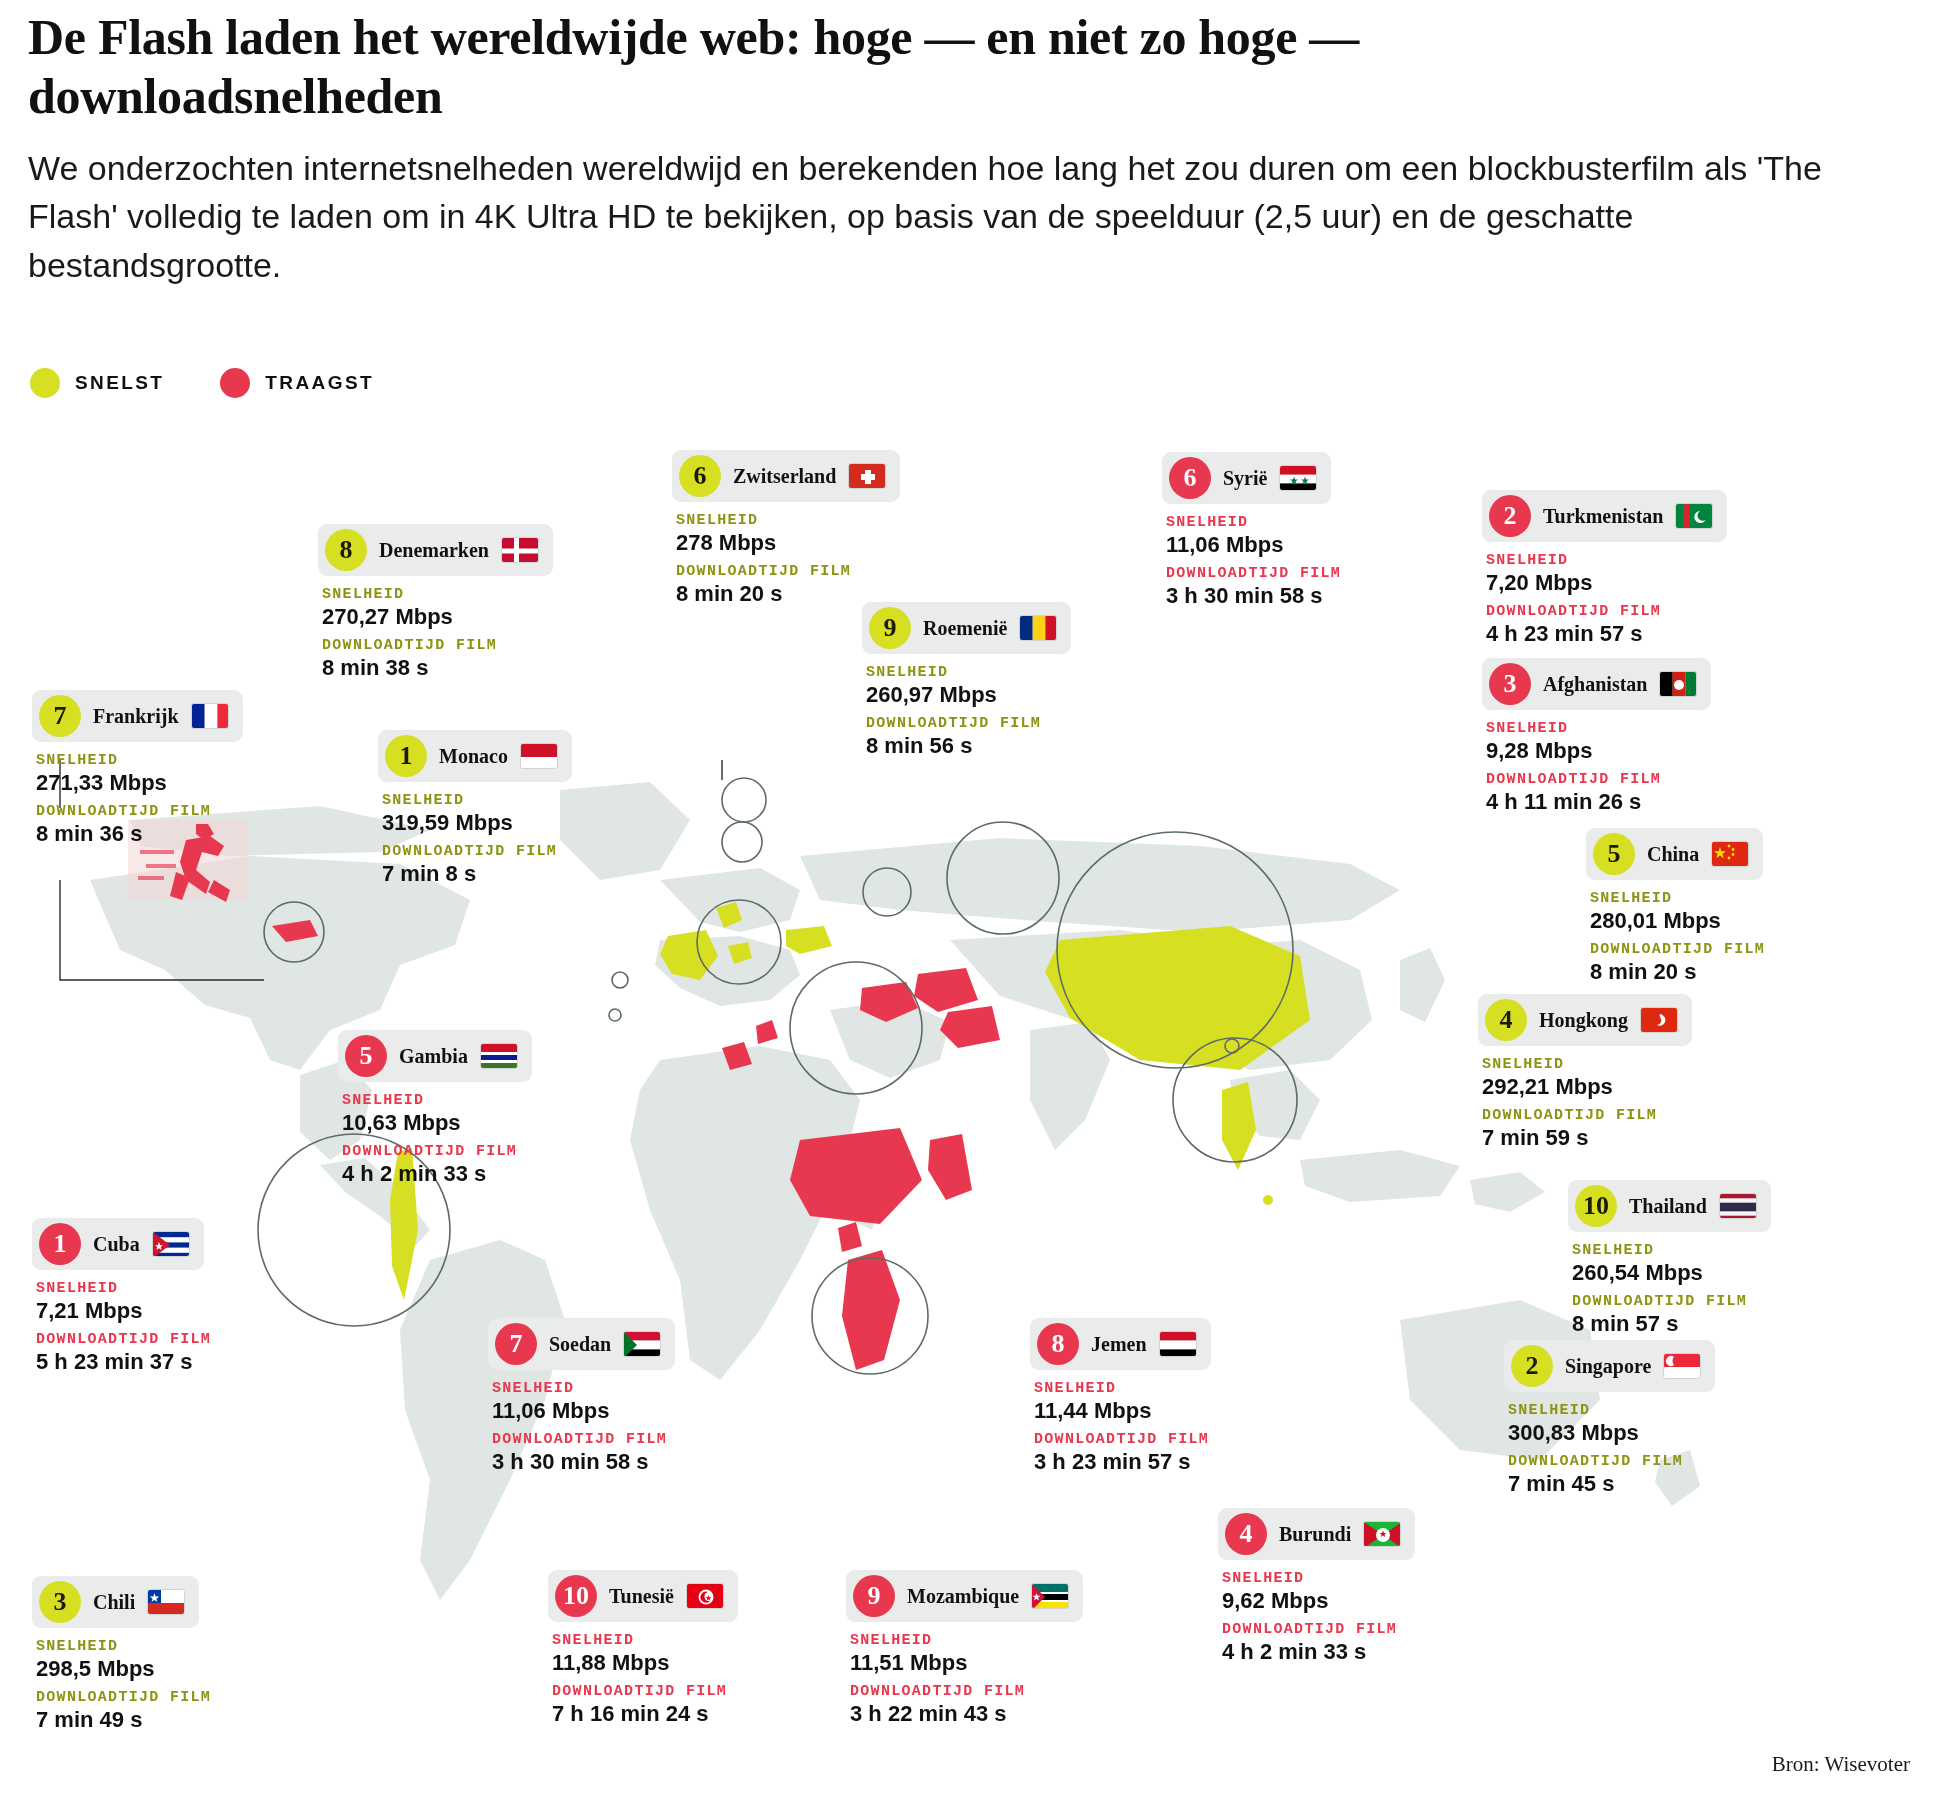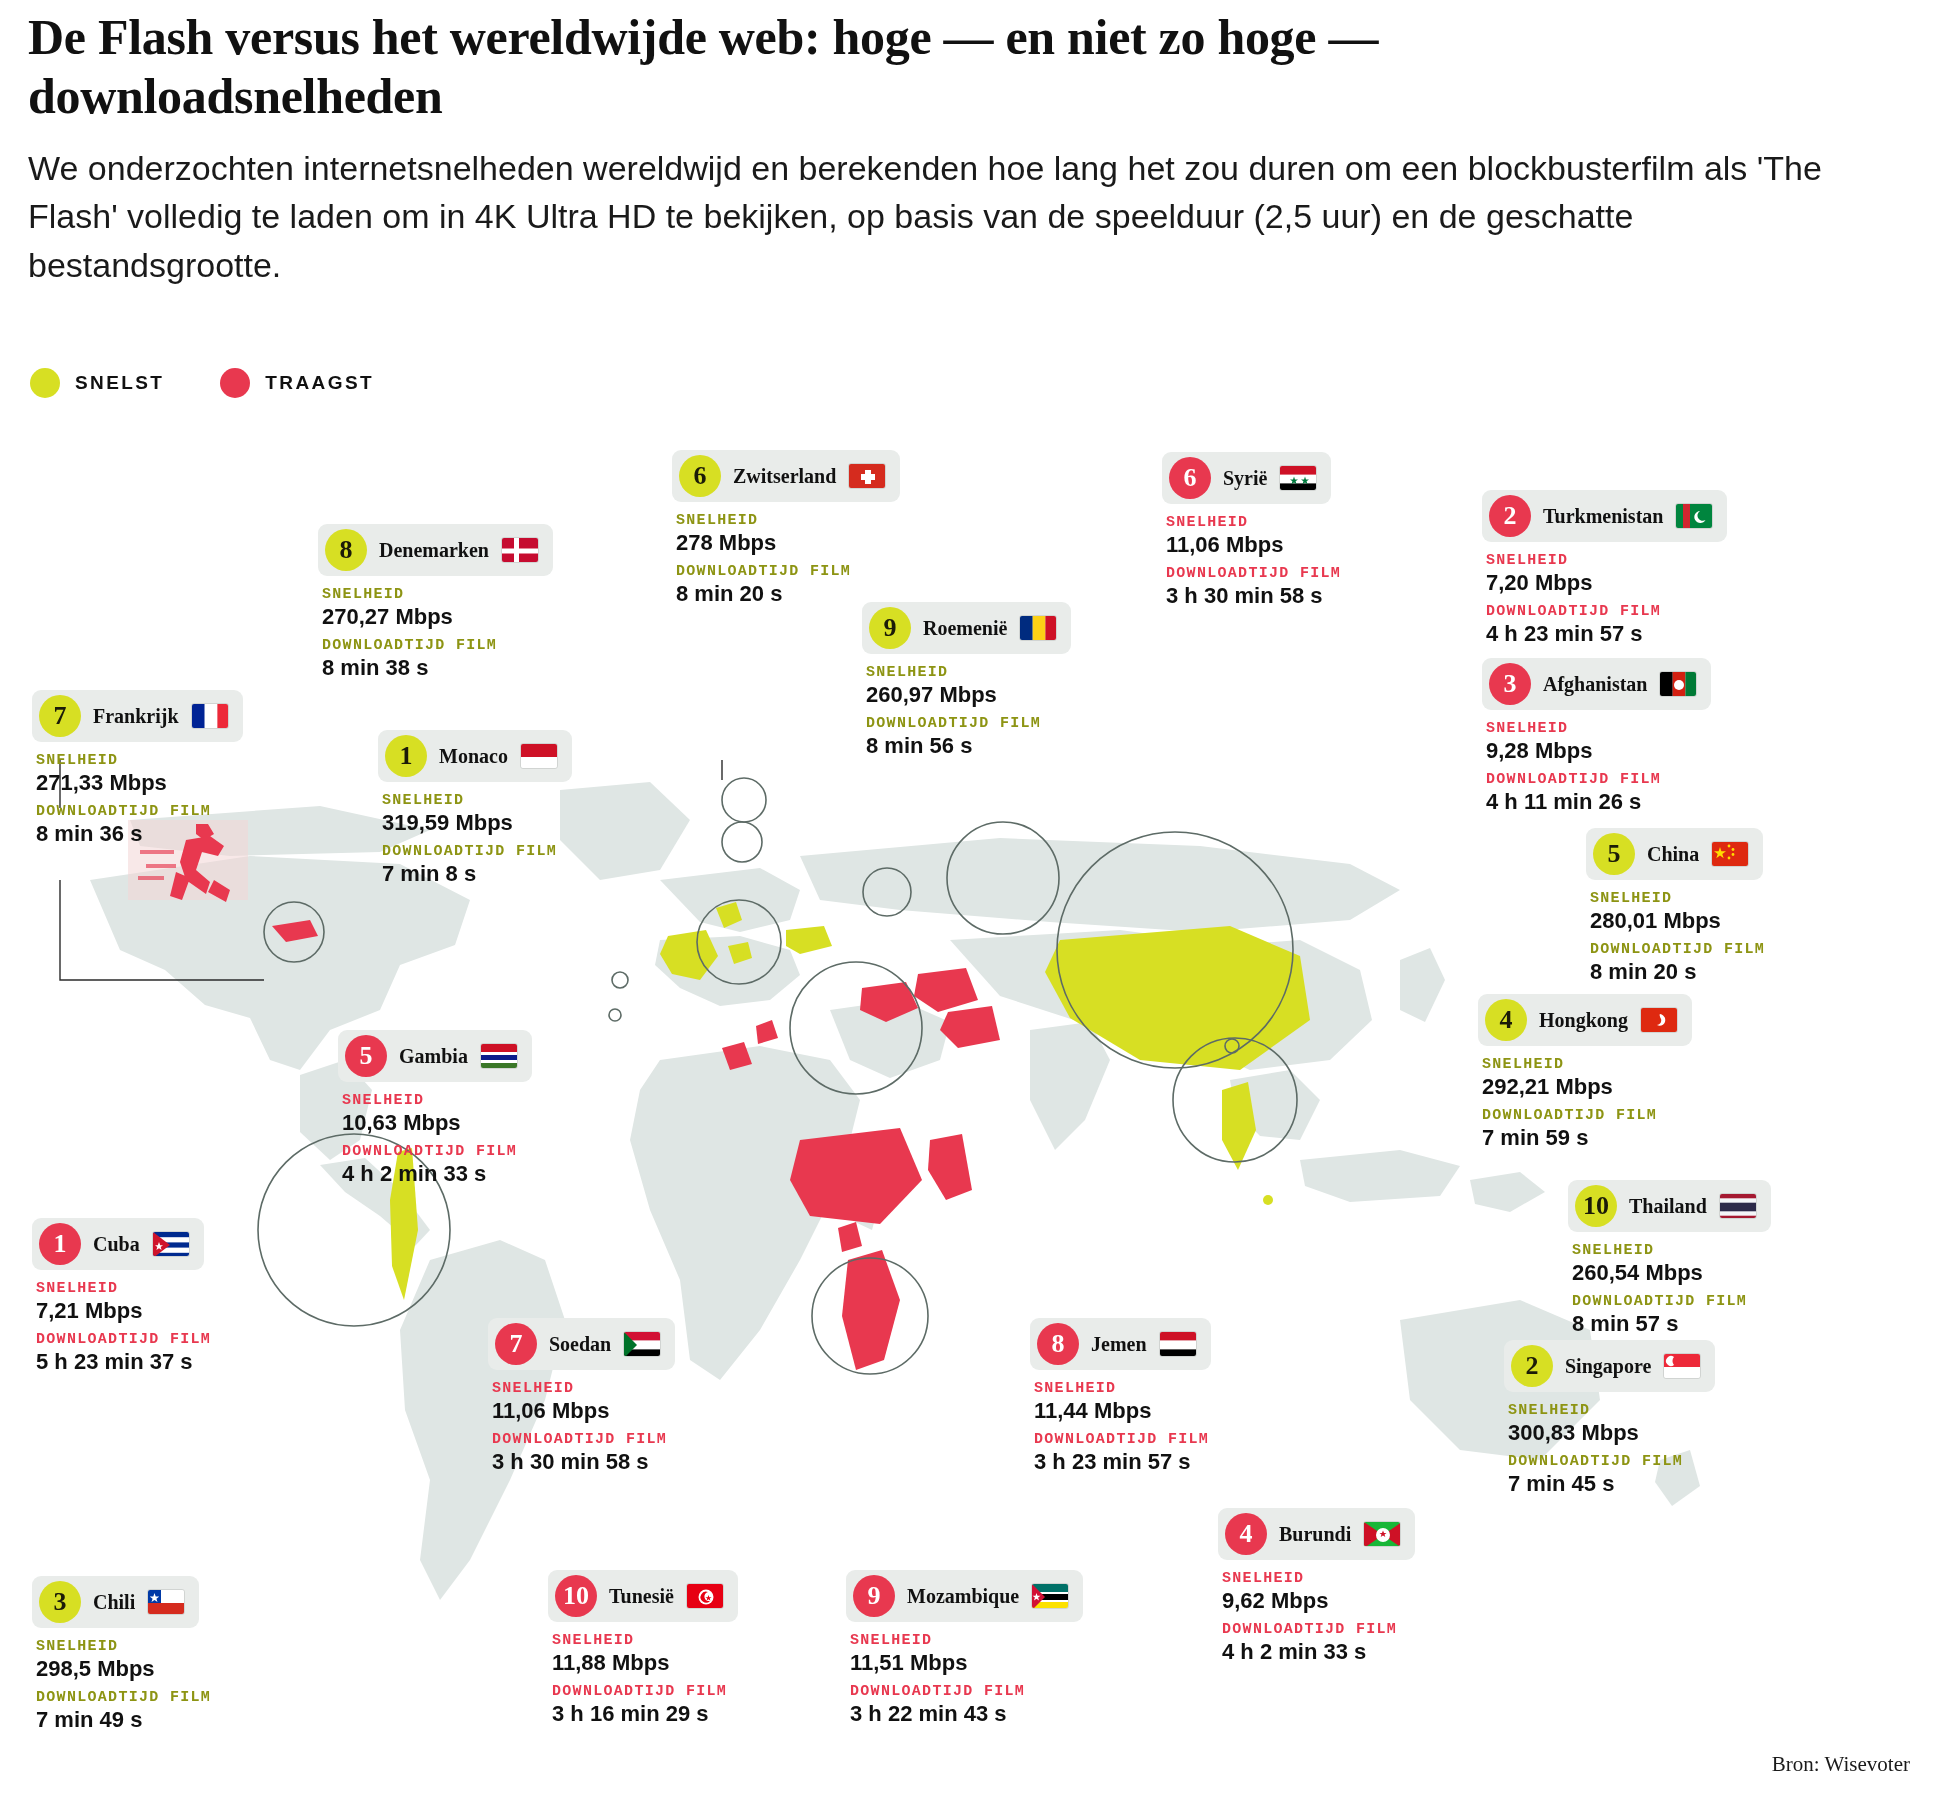--- a/index.html
+++ b/index.html
@@ -107,21 +107,21 @@
     position: absolute; right: 30px; bottom: 18px;
     font-size: 21px; color: #1a1a1a; font-family: Liberation Serif, serif;
   }
 </style>
 </head>
 <body>
 
 <div id="page">
 
   <div id="header">
-    <h1 id="title">De Flash versus het wereldwijde web: hoge — en niet zo hoge — downloadsnelheden</h1>
+    <h1 id="title">De Flash laden het wereldwijde web: hoge — en niet zo hoge — downloadsnelheden</h1>
     <p id="subtitle">We onderzochten internetsnelheden wereldwijd en berekenden hoe lang het zou duren om een blockbusterfilm als 'The Flash' volledig te laden om in 4K Ultra HD te bekijken, op basis van de speelduur (2,5 uur) en de geschatte bestandsgrootte.</p>
   </div>
 
   <div id="legend">
     <div class="legend-item">
       <span class="legend-dot fast"></span>
       <span class="legend-label">SNELST</span>
     </div>
     <div class="legend-item">
       <span class="legend-dot slow"></span>
@@ -618,21 +618,21 @@
             <circle cx="19" cy="13" r="7.5" fill="#fff"></circle>
             <path d="M21 8a5.5 5.5 0 102 9 4.5 4.5 0 01-2-9z" fill="#e70013"></path>
             <path d="M21.5 11l.8 2.2h2.3l-1.9 1.3.7 2.2-1.9-1.4-1.9 1.4.7-2.2-1.9-1.3h2.3z" fill="#e70013"></path>
           </svg>
       </span>
     </div>
     <div class="callout-body">
       <div class="lbl slow">SNELHEID</div>
       <div class="val">11,88 Mbps</div>
       <div class="lbl slow">DOWNLOADTIJD FILM</div>
-      <div class="val last">3 h 16 min 29 s</div>
+      <div class="val last">7 h 16 min 24 s</div>
     </div>
   </div>
 
   <div class="callout" style="left:846px; top:1570px;">
     <div class="callout-head">
       <span class="rank slow">9</span>
       <span class="cname">Mozambique</span>
       <span class="flag">
         <svg viewBox="0 0 38 26" width="38" height="26">
             <rect width="38" height="8" fill="#007168"></rect>

